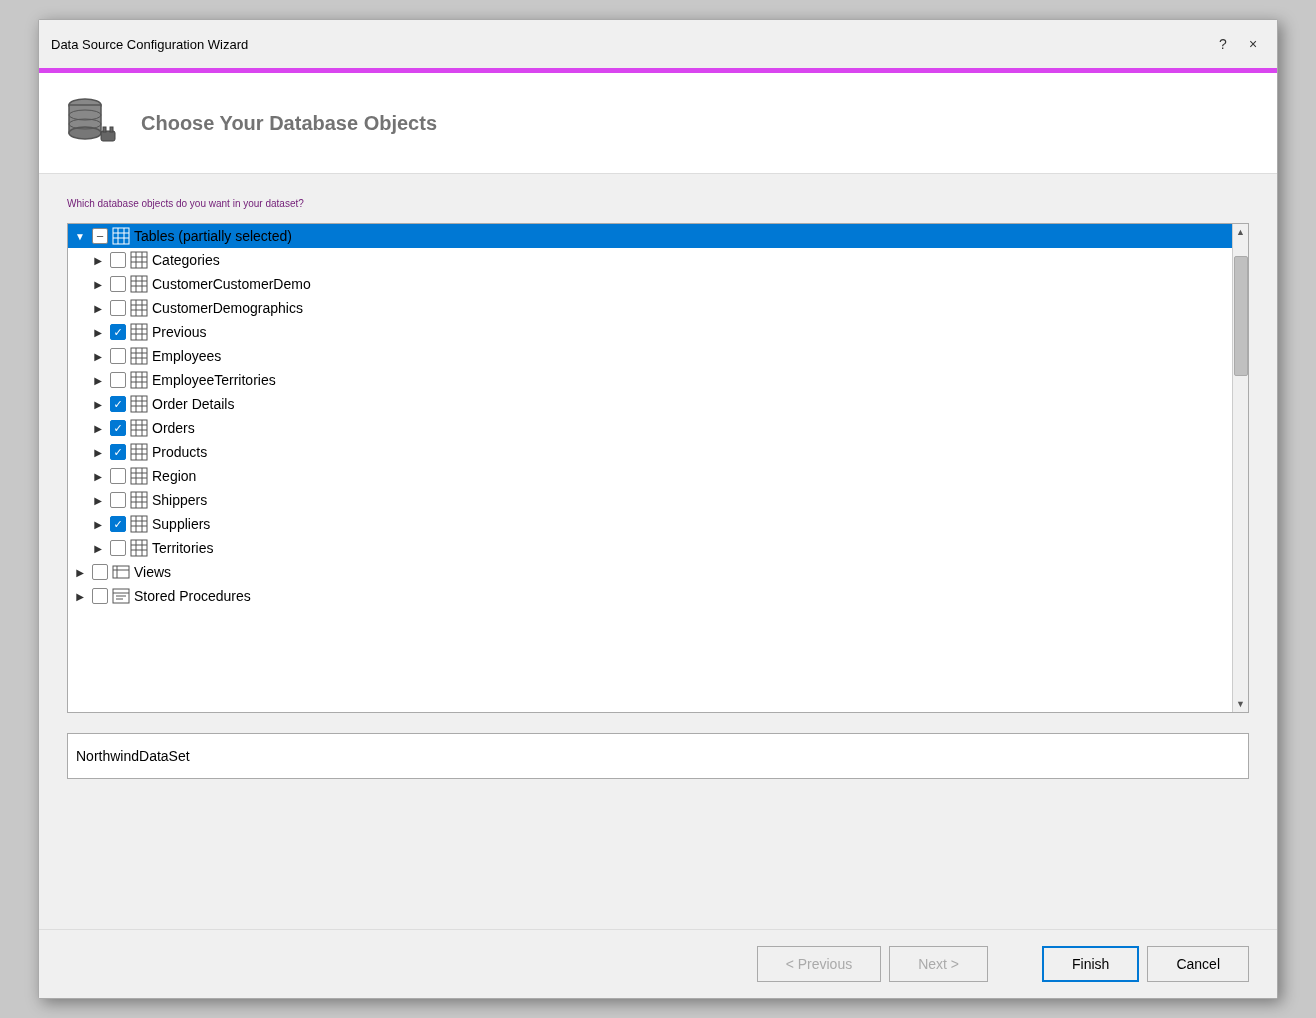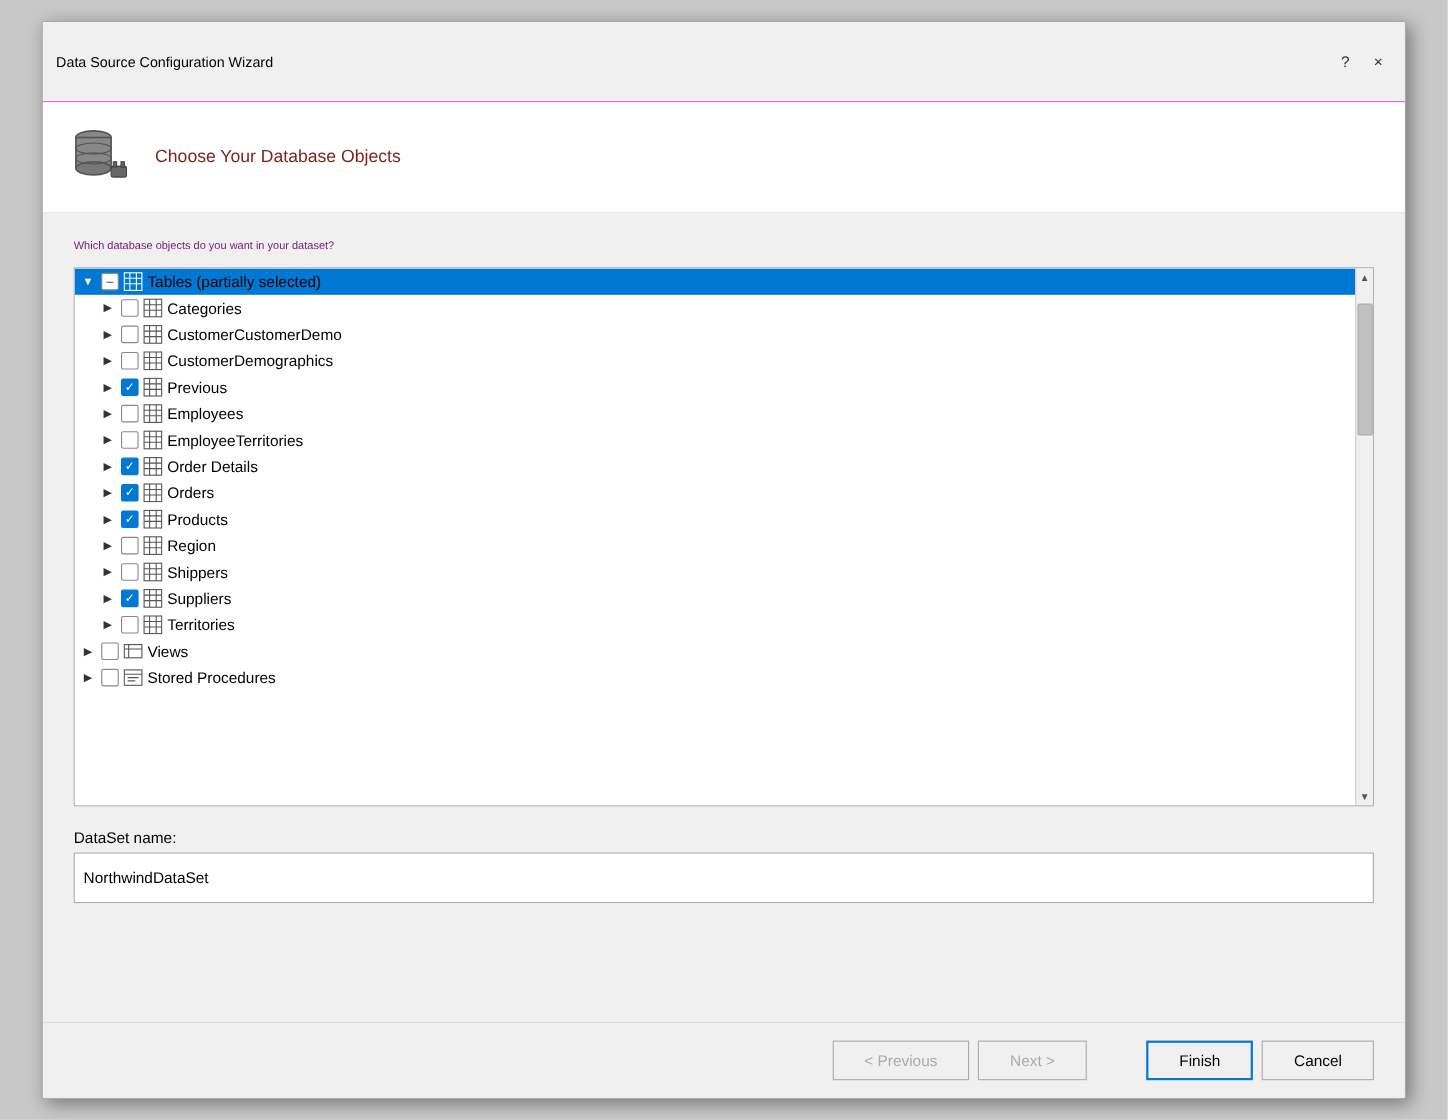--- a/index.html
+++ b/index.html
@@ -17,22 +17,22 @@
       border: 1px solid #aaa;
       box-shadow: 4px 4px 16px rgba(0,0,0,0.4);
       width: 1240px;
       min-height: 980px;
       display: flex;
       flex-direction: column;
       border-radius: 2px;
     }
     .title-bar {
       background: #f0f0f0;
-      border-bottom: 1px solid #d946ef;
-      padding: 24px 12px;
+      border-bottom: 5px solid #d946ef;
+      padding: 12px 12px;
       display: flex;
       align-items: center;
       justify-content: space-between;
     }
     .title-bar-text {
       font-size: 13px;
       color: #000;
     }
     .title-bar-controls {
       display: flex;
@@ -58,23 +58,23 @@
       align-items: center;
       gap: 18px;
       border-bottom: 1px solid #ddd;
     }
     .db-icon {
       width: 60px;
       height: 60px;
       flex-shrink: 0;
     }
     .header-title {
-      font-size: 16px;
-      font-weight: normal;
-      color: #7f1d1d;
+      font-size: 20px;
+      font-weight: bold;
+      color: #737373;
     }
     .body-section {
       padding: 24px 28px;
       flex: 1;
       display: flex;
       flex-direction: column;
       gap: 14px;
       background: #f0f0f0;
     }
     .question-label {
@@ -519,21 +519,20 @@
 
       <div class="fake-scrollbar">
         <div class="scrollbar-arrow">▲</div>
         <div class="scrollbar-thumb"></div>
         <div style="flex:1"></div>
         <div class="scrollbar-arrow">▼</div>
       </div>
     </div>
 
     <div class="dataset-section">
-      <label class="dataset-label">DataSet name:</label>
       <input class="dataset-input" type="text" value="NorthwindDataSet" style="">
     </div>
   </div>
 
   <div class="footer">
     <button class="btn disabled">&lt; Previous</button>
     <button class="btn disabled">Next &gt;</button>
     <button class="btn primary">Finish</button>
     <button class="btn">Cancel</button>
   </div>

